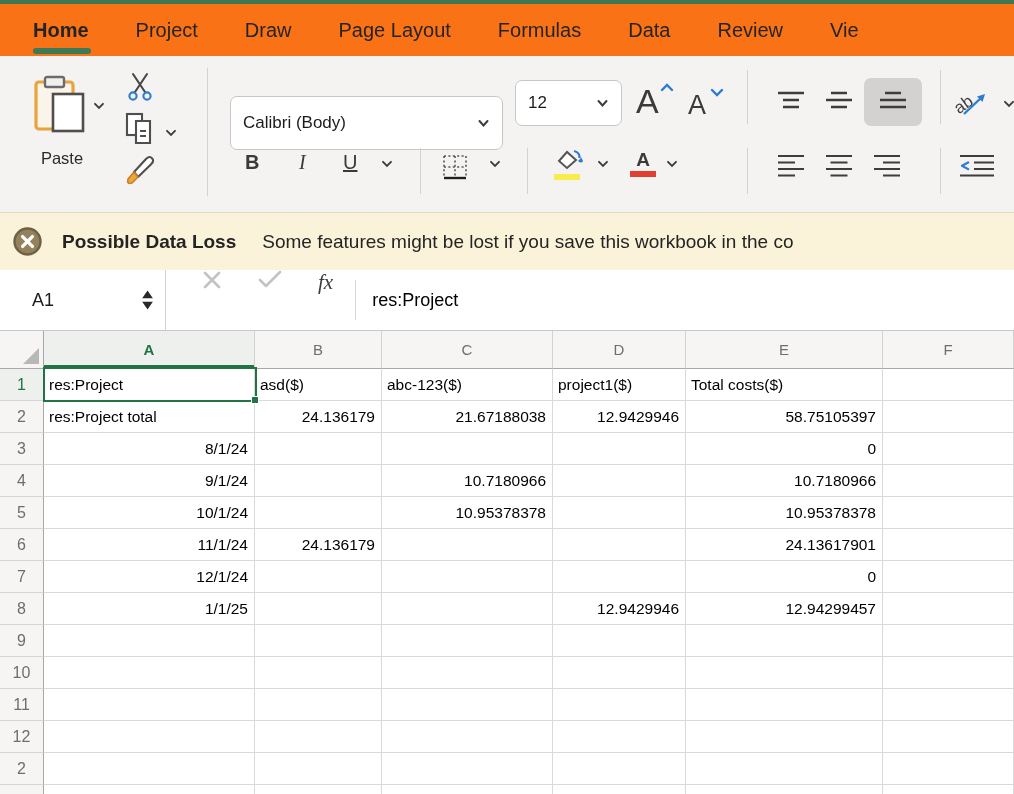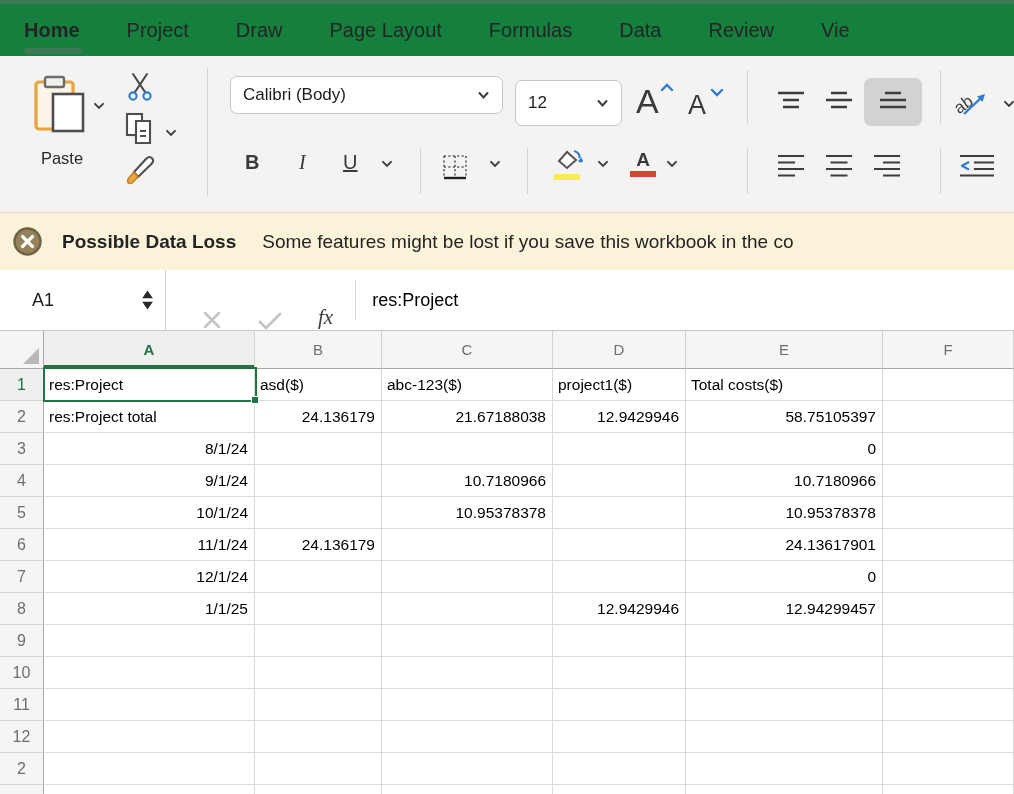--- a/index.html
+++ b/index.html
@@ -5,22 +5,22 @@
   * { margin:0; padding:0; box-sizing:border-box; }
   html,body { background:#fff; }
   .app {
     position:relative; width:1014px; height:794px; overflow:hidden;
     font-family:"Liberation Sans", sans-serif; color:#1f1f1f; background:#fff;
   }
   
   .top-strip { height:4px; background:#3e7852; }
   
   .tabbar {
-    height:52px; background:#15803d; display:flex; align-items:center;
-    padding-left:24px; column-gap:47px; overflow:hidden; white-space:nowrap;
+    height:52px; background:#f97316; display:flex; align-items:center;
+    padding-left:33px; column-gap:47px; overflow:hidden; white-space:nowrap;
   }
   .tab { font-size:20px; color:#242424; position:relative; height:100%; display:flex; align-items:center; cursor:default; }
   .tab.active { font-weight:bold; }
   .tab .underline { position:absolute; left:0; right:-2px; bottom:2px; height:6px; border-radius:3px; background:#3b7a54; }
   
   .ribbon { position:relative; height:156px; background:#f4f3f1; }
   .abs { position:absolute; }
   .vdiv { position:absolute; width:1px; background:#d2d1cf; }
   .ribbon-label { font-size:16.5px; color:#2a2a2a; text-align:center; }
   .combo {
@@ -40,21 +40,21 @@
     display:flex; align-items:center; padding-left:13px; overflow:hidden; white-space:nowrap;
   }
   .warn-title { font-size:19px; font-weight:bold; margin-left:20px; color:#242424; }
   .warn-msg { font-size:19px; margin-left:26px; color:#242424; }
   
   .formulabar { height:61px; background:#fff; border-bottom:1px solid #c9c9c9; display:flex; align-items:stretch; }
   .namebox { width:166px; border-right:1px solid #d2d2d2; display:flex; align-items:center; padding-left:22px; position:relative; }
   .namebox-text { font-size:18px; color:#1c1c1c;margin-left:10px; }
   .steppers { position:absolute; right:12px; top:50%; transform:translateY(-50%); display:flex; flex-direction:column; row-gap:3px; align-items:center; }
   .steppers svg { display:block; }
-  .fxbtns { display:flex; align-items:flex-end; column-gap:36px; padding:0 22px 0 36px; }
+  .fxbtns { display:flex; align-items:flex-start; column-gap:36px; padding:0 22px 0 36px; }
   .fx-x, .fx-check { display:block; }
   .fx-label { font-family:"Liberation Serif", serif; font-style:italic; font-size:21px; color:#3c3c3c; }
   .fbar-div { width:1px; background:#d8d8d8; margin:10px 0; }
   .formula-text { flex:1; display:flex; align-items:center; padding-left:16px; font-size:18px; color:#000; }
   
   .grid {
     position:relative; background:#fff;
     display:grid;
     grid-template-columns:44px 211px 127px 171px 133px 197px minmax(0,1fr);
     grid-template-rows:38px repeat(14,32px);
@@ -155,21 +155,21 @@
 
     <div class="abs" style="left:124px;top:96px;">
       <svg width="34" height="36" viewBox="0 0 34 36">
         <path d="M10 20 L22 7 q3.5-3.5 6-.8 q2.6 2.6-.9 6 L14 25 z" fill="#fff" stroke="#4e4e4e" stroke-width="2.1" stroke-linejoin="round"></path>
         <path d="M10 20 L14 25 L8 31 q-5.5 1.8-4-4 z" fill="#eda73f" stroke="#c77f28" stroke-width="1.6" stroke-linejoin="round"></path>
       </svg>
     </div>
 
     <div class="vdiv" style="left:207px;top:12px;height:128px;"></div>
 
-    <div class="combo" style="left:230px;top:20px;width:273px;height:38px;">
+    <div class="combo" style="left:230px;top:40px;width:273px;height:54px;">
       <span class="grow">Calibri (Body)</span>
       <svg width="13" height="9" viewBox="0 0 13 9">
           <path d="M2.5 2 L6.5 6.5 L10.5 2" fill="none" stroke="#3d3d3d" stroke-width="2" stroke-linecap="round"></path>
         </svg>
     </div>
     <div class="combo" style="left:515px;top:24px;width:107px;height:46px;">
       <span class="grow">12</span>
       <svg width="13" height="9" viewBox="0 0 13 9">
           <path d="M2.5 2 L6.5 6.5 L10.5 2" fill="none" stroke="#3d3d3d" stroke-width="2" stroke-linecap="round"></path>
         </svg>

